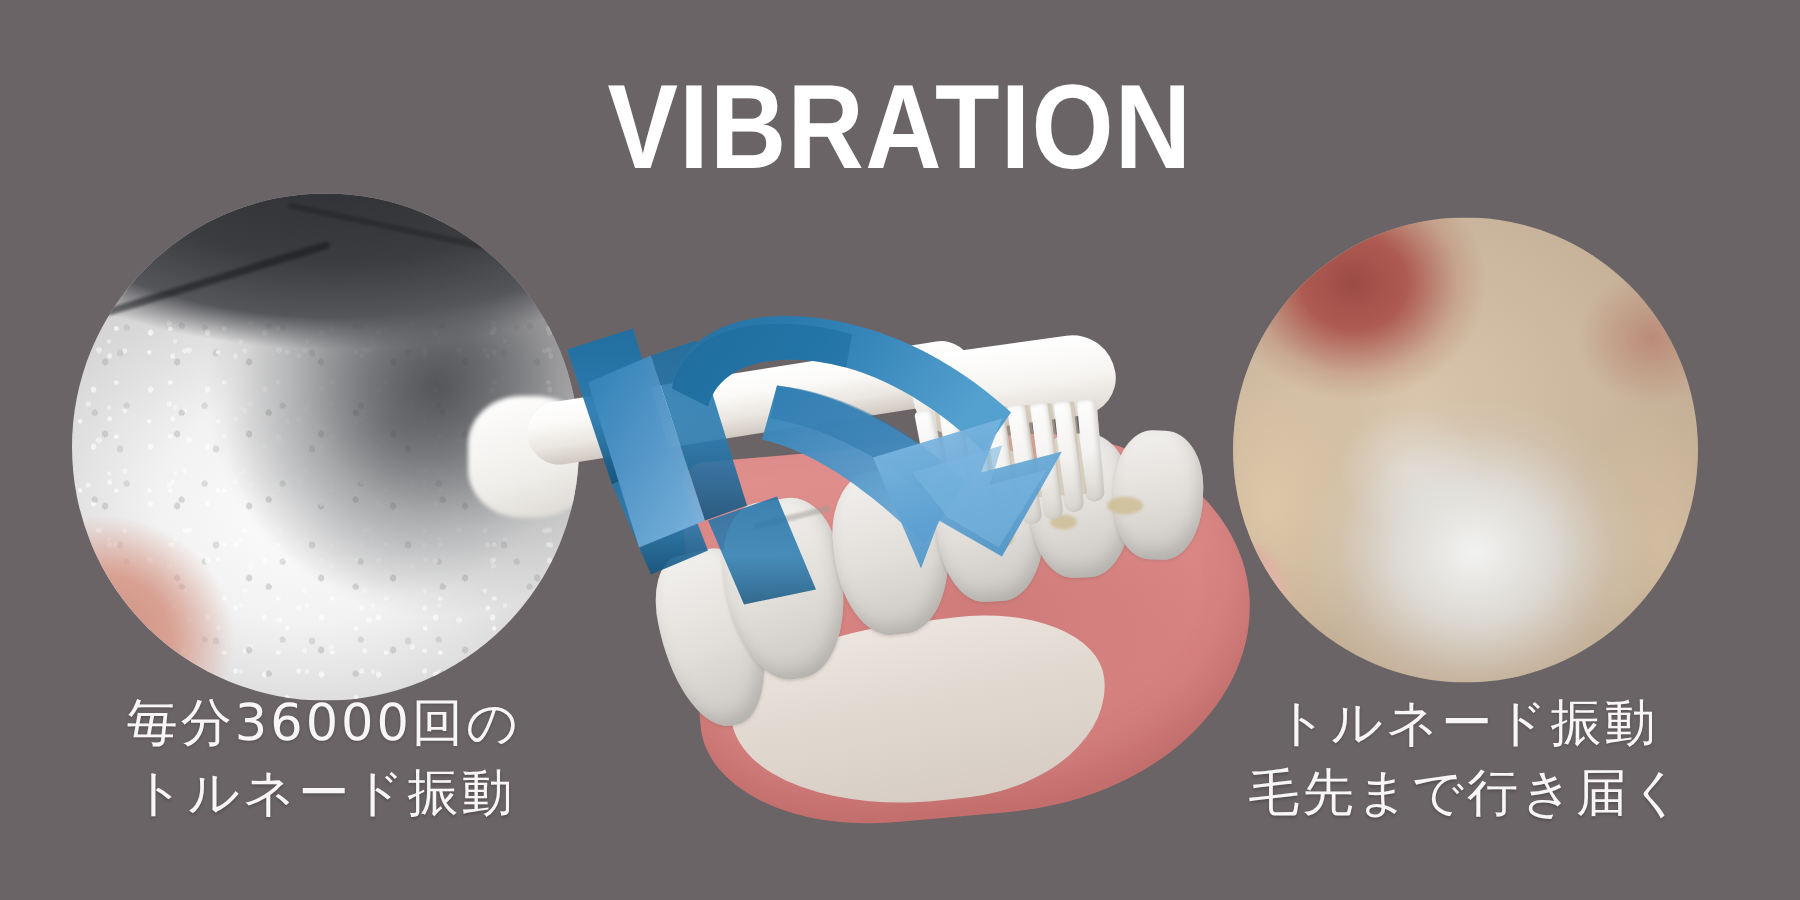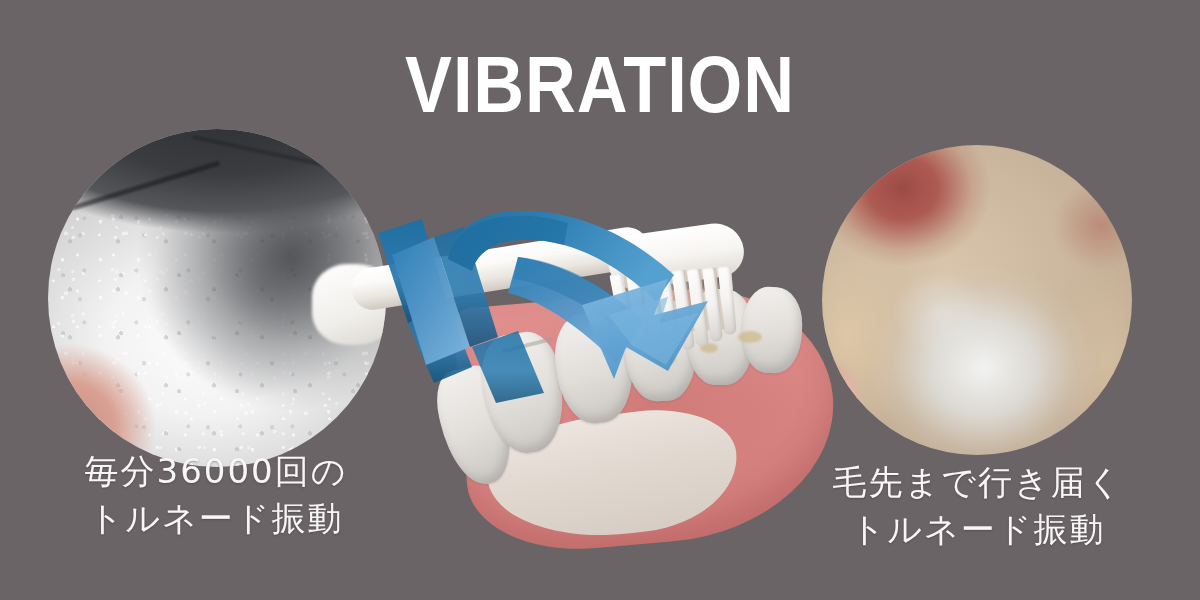--- a/index.html
+++ b/index.html
@@ -304,21 +304,21 @@
     font-size: 34px;
     line-height: 47px;
     text-align: center;
     letter-spacing: 2px;
     white-space: nowrap;
     font-family: "DejaVu Sans", "Liberation Sans", sans-serif;
     text-shadow: 0 1px 2px rgba(40,36,38,0.35);
   }
   #caption-left {
     left: 46px;
-    top: 437px;
+    top: 448px;
     width: 340px;
   }
   #caption-right {
     left: 800px;
     top: 448px;
     width: 356px;
   }
   .caption-line { display: block; }
 </style>
 </head>
@@ -441,17 +441,17 @@
   </div>
 
   <div id="title">VIBRATION</div>
 
   <div class="caption" id="caption-left">
     <span class="caption-line">毎分36000回の</span>
     <span class="caption-line">トルネード振動</span>
   </div>
 
   <div class="caption" id="caption-right">
+    <span class="caption-line">トルネード振動</span>
     <span class="caption-line">毛先まで行き届く</span>
-    <span class="caption-line">トルネード振動</span>
   </div>
 
 </div>
 
 </body></html>

